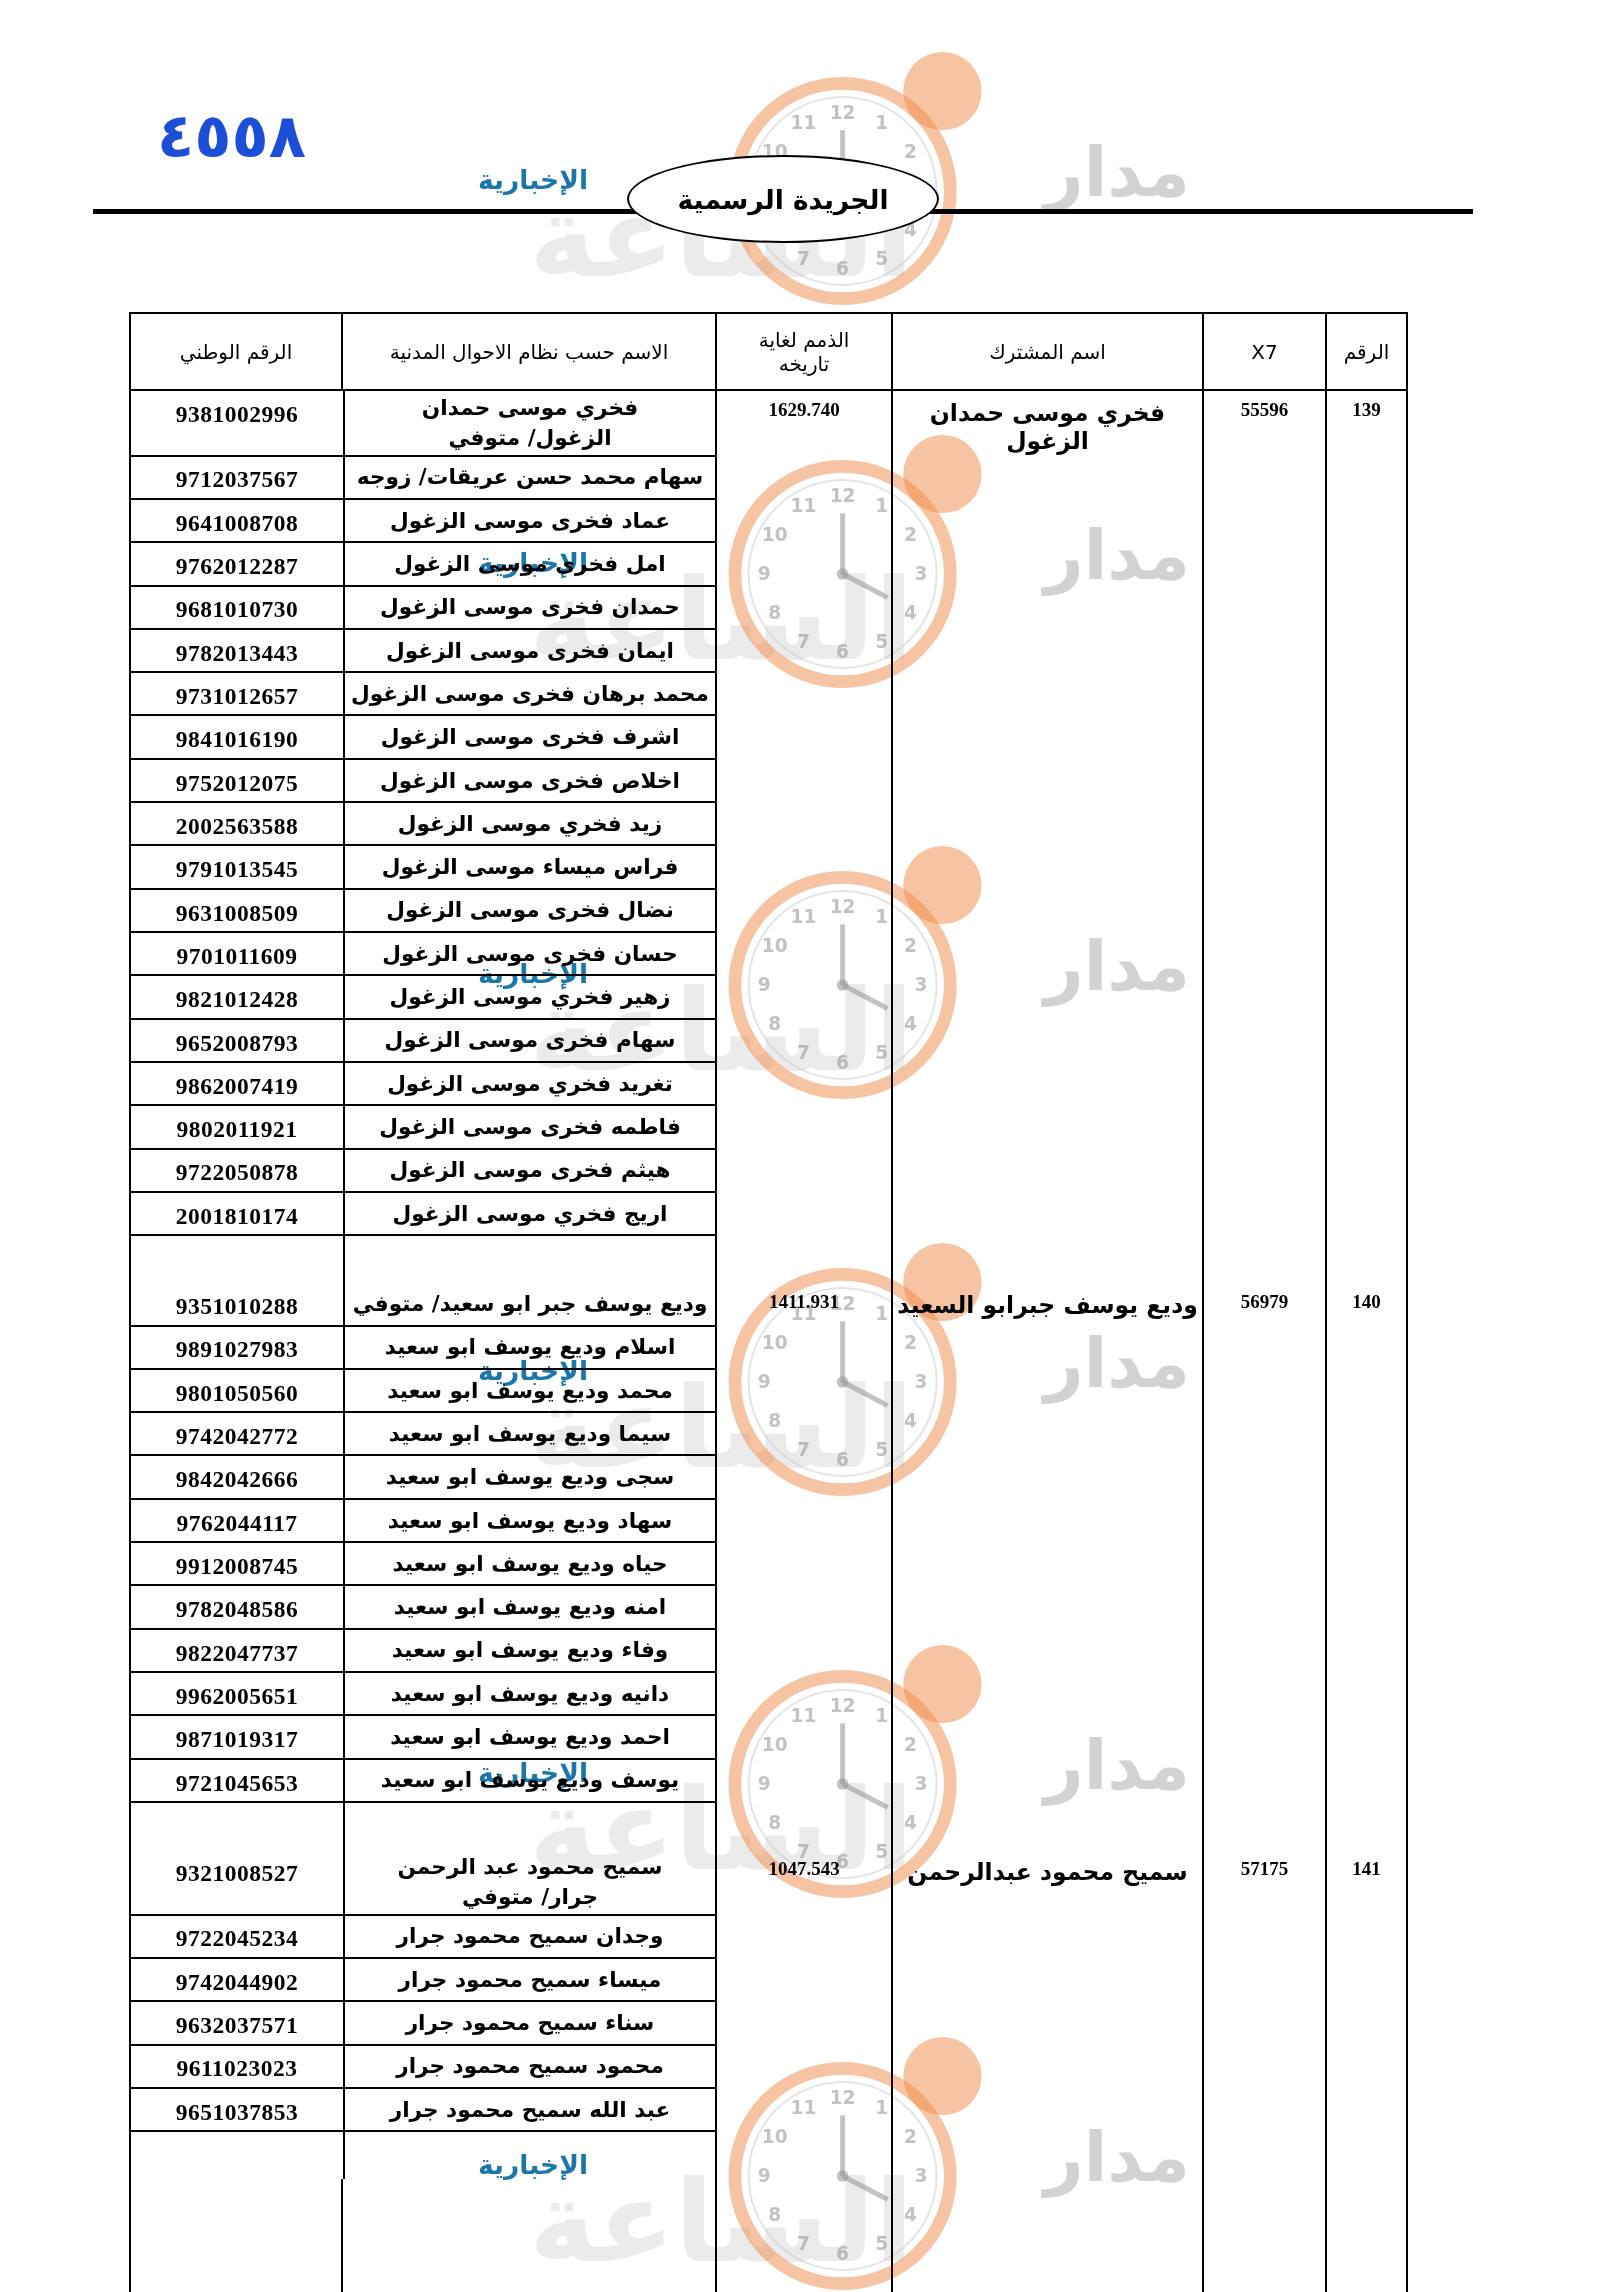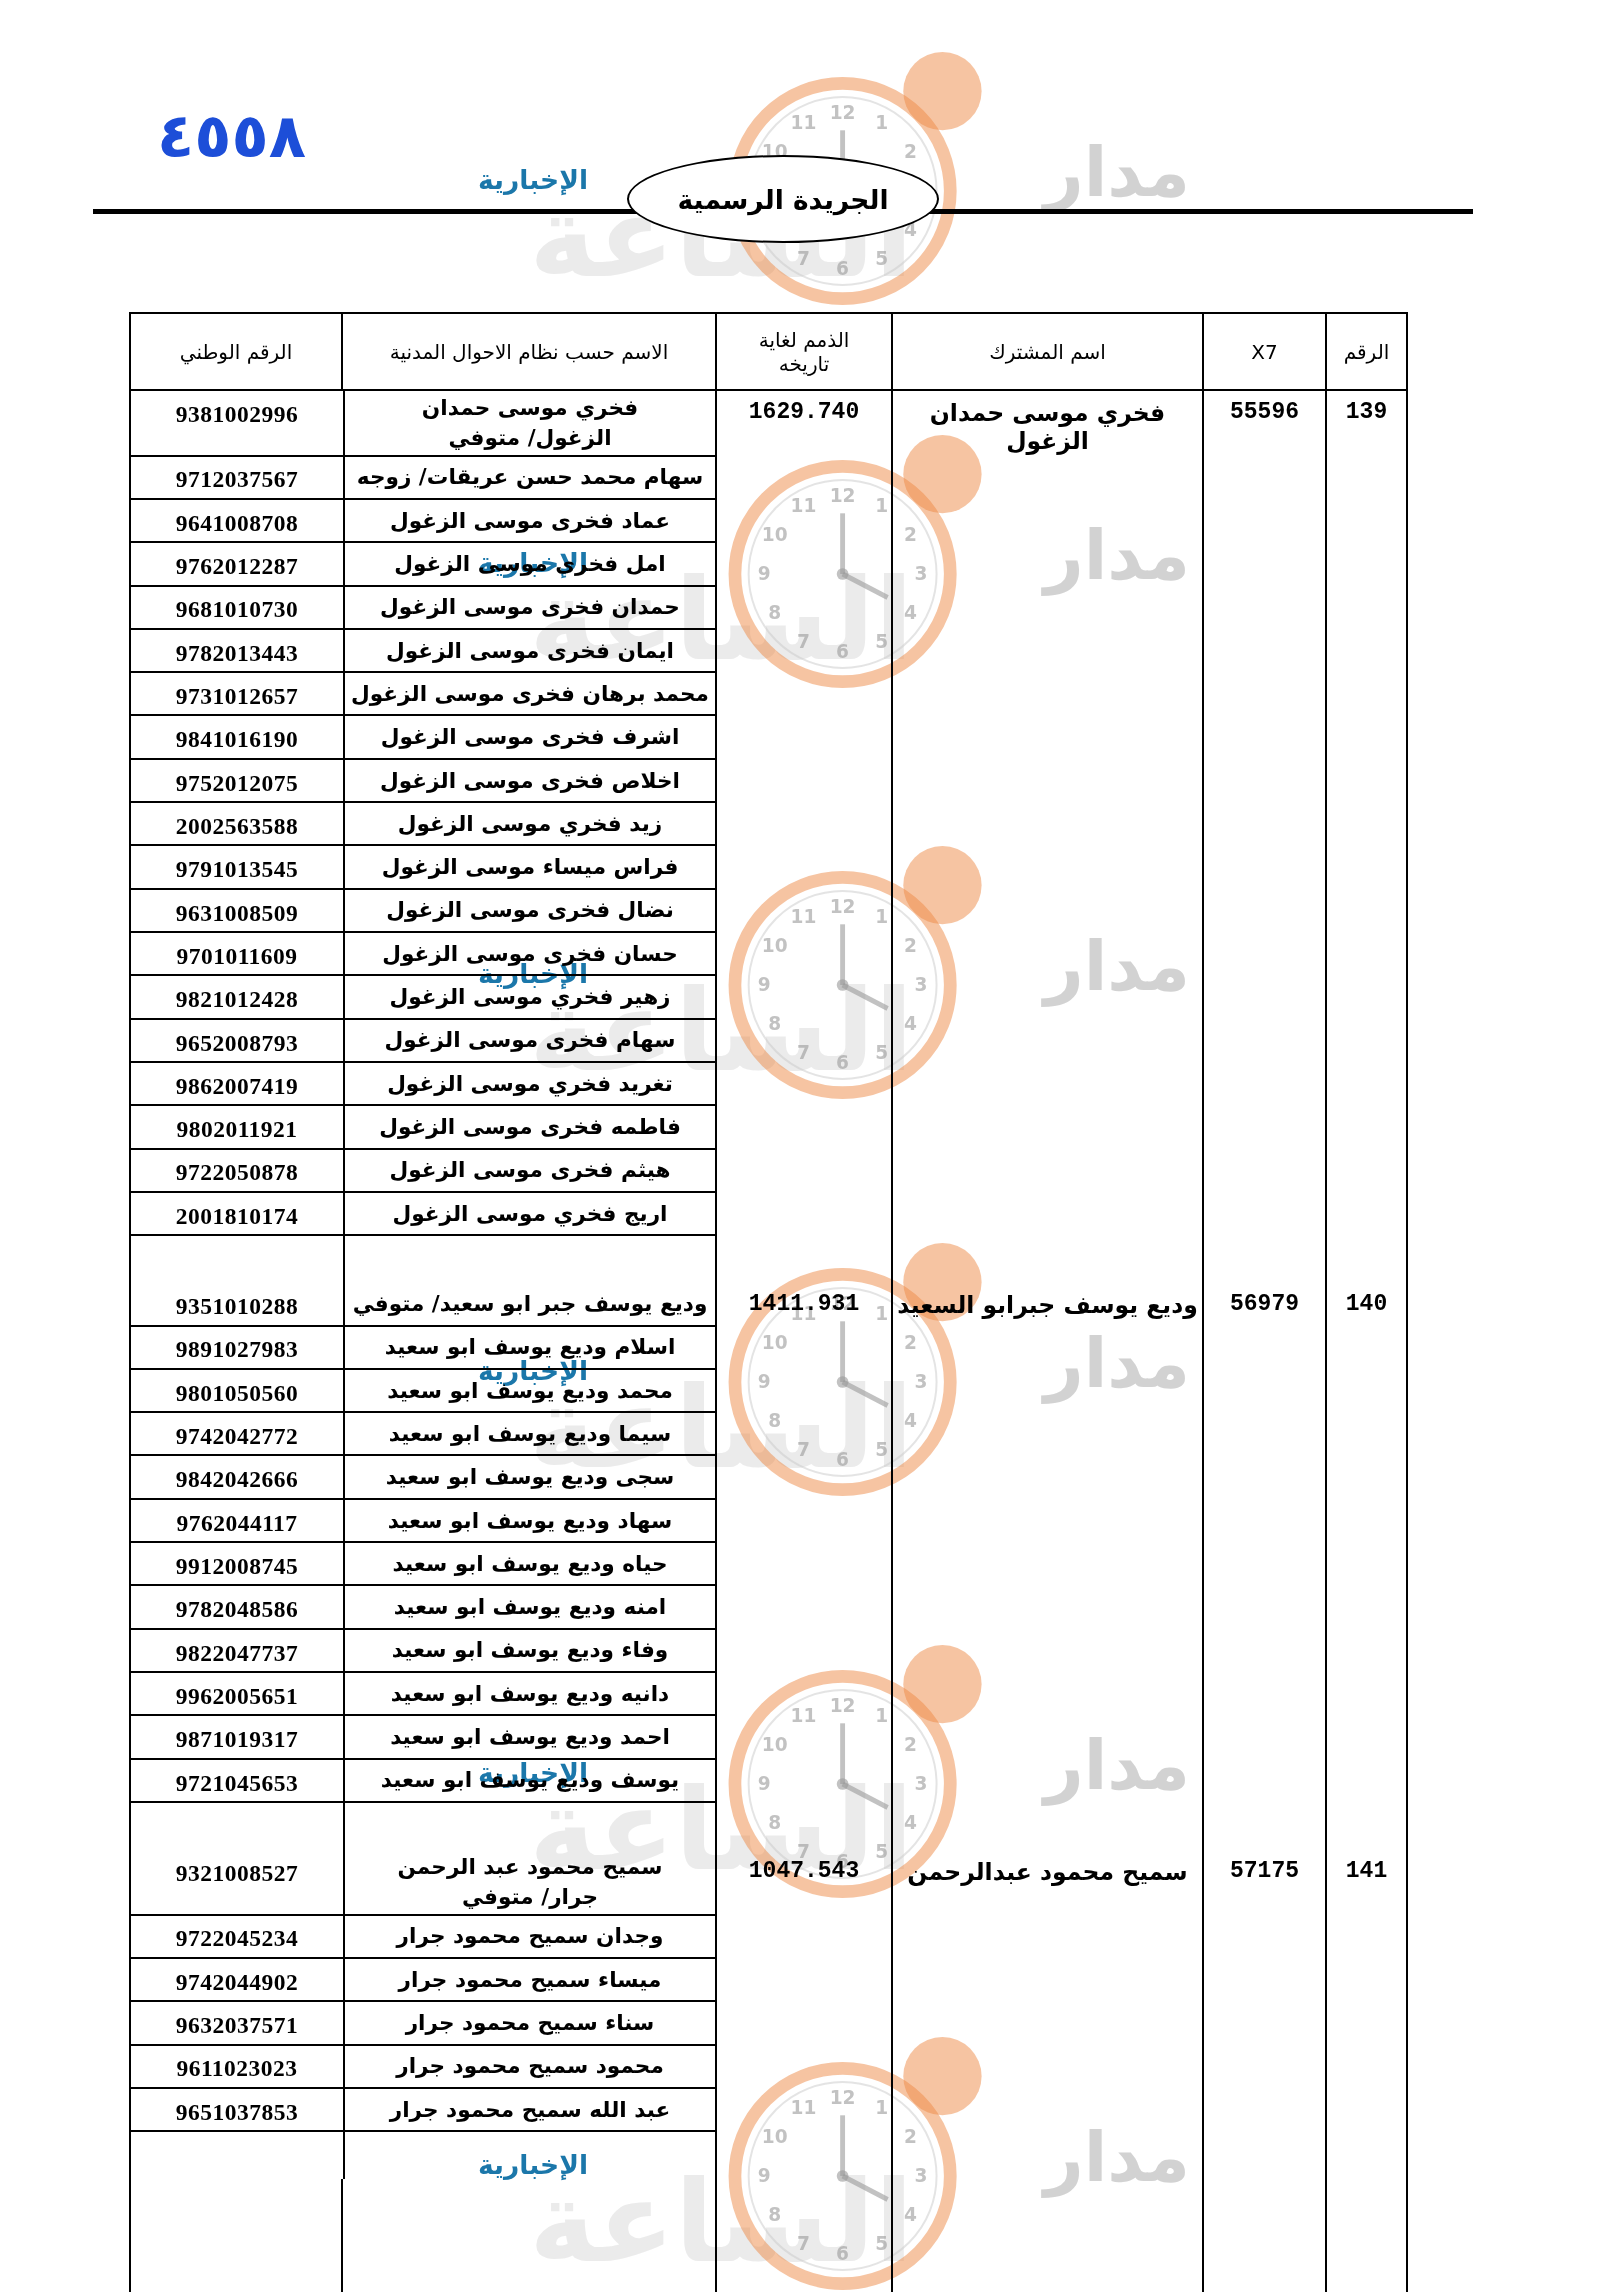--- a/index.html
+++ b/index.html
@@ -55,21 +55,21 @@
     height:71px; vertical-align:middle; text-align:center;
     font-size:20px; font-weight:normal; white-space:pre-line; padding:2px 0;
   }
   table.main td {
     border-left:2px solid #000; border-right:2px solid #000;
   }
   td.c-num, td.c-x7, td.c-sub, td.c-debt {
     vertical-align:top; text-align:center; font-weight:bold;
     font-size:22.5px; padding-top:7.8px;
   }
-  td.c-num, td.c-x7, td.c-debt { font-family:Liberation Mono, monospace; font-size:23px; }
+  td.c-num, td.c-x7, td.c-debt { font-family:Liberation Serif, serif; font-size:19px; }
   td.c-sub { font-size:23.5px; }
   td.people-cell { padding:0; vertical-align:top; }
   .people-grid { display:grid; direction:rtl; grid-template-columns:1fr 212px; }
   .p-name, .p-id {
     border-bottom:2px solid #000; min-height:38px; box-sizing:border-box;
     display:flex; justify-content:center; align-items:center;
     font-weight:bold; font-size:21.6px; text-align:center;
     white-space:pre-line; line-height:1.38; padding:2px 5.9px;
   }
   .p-name { border-left:2px solid #000; }

